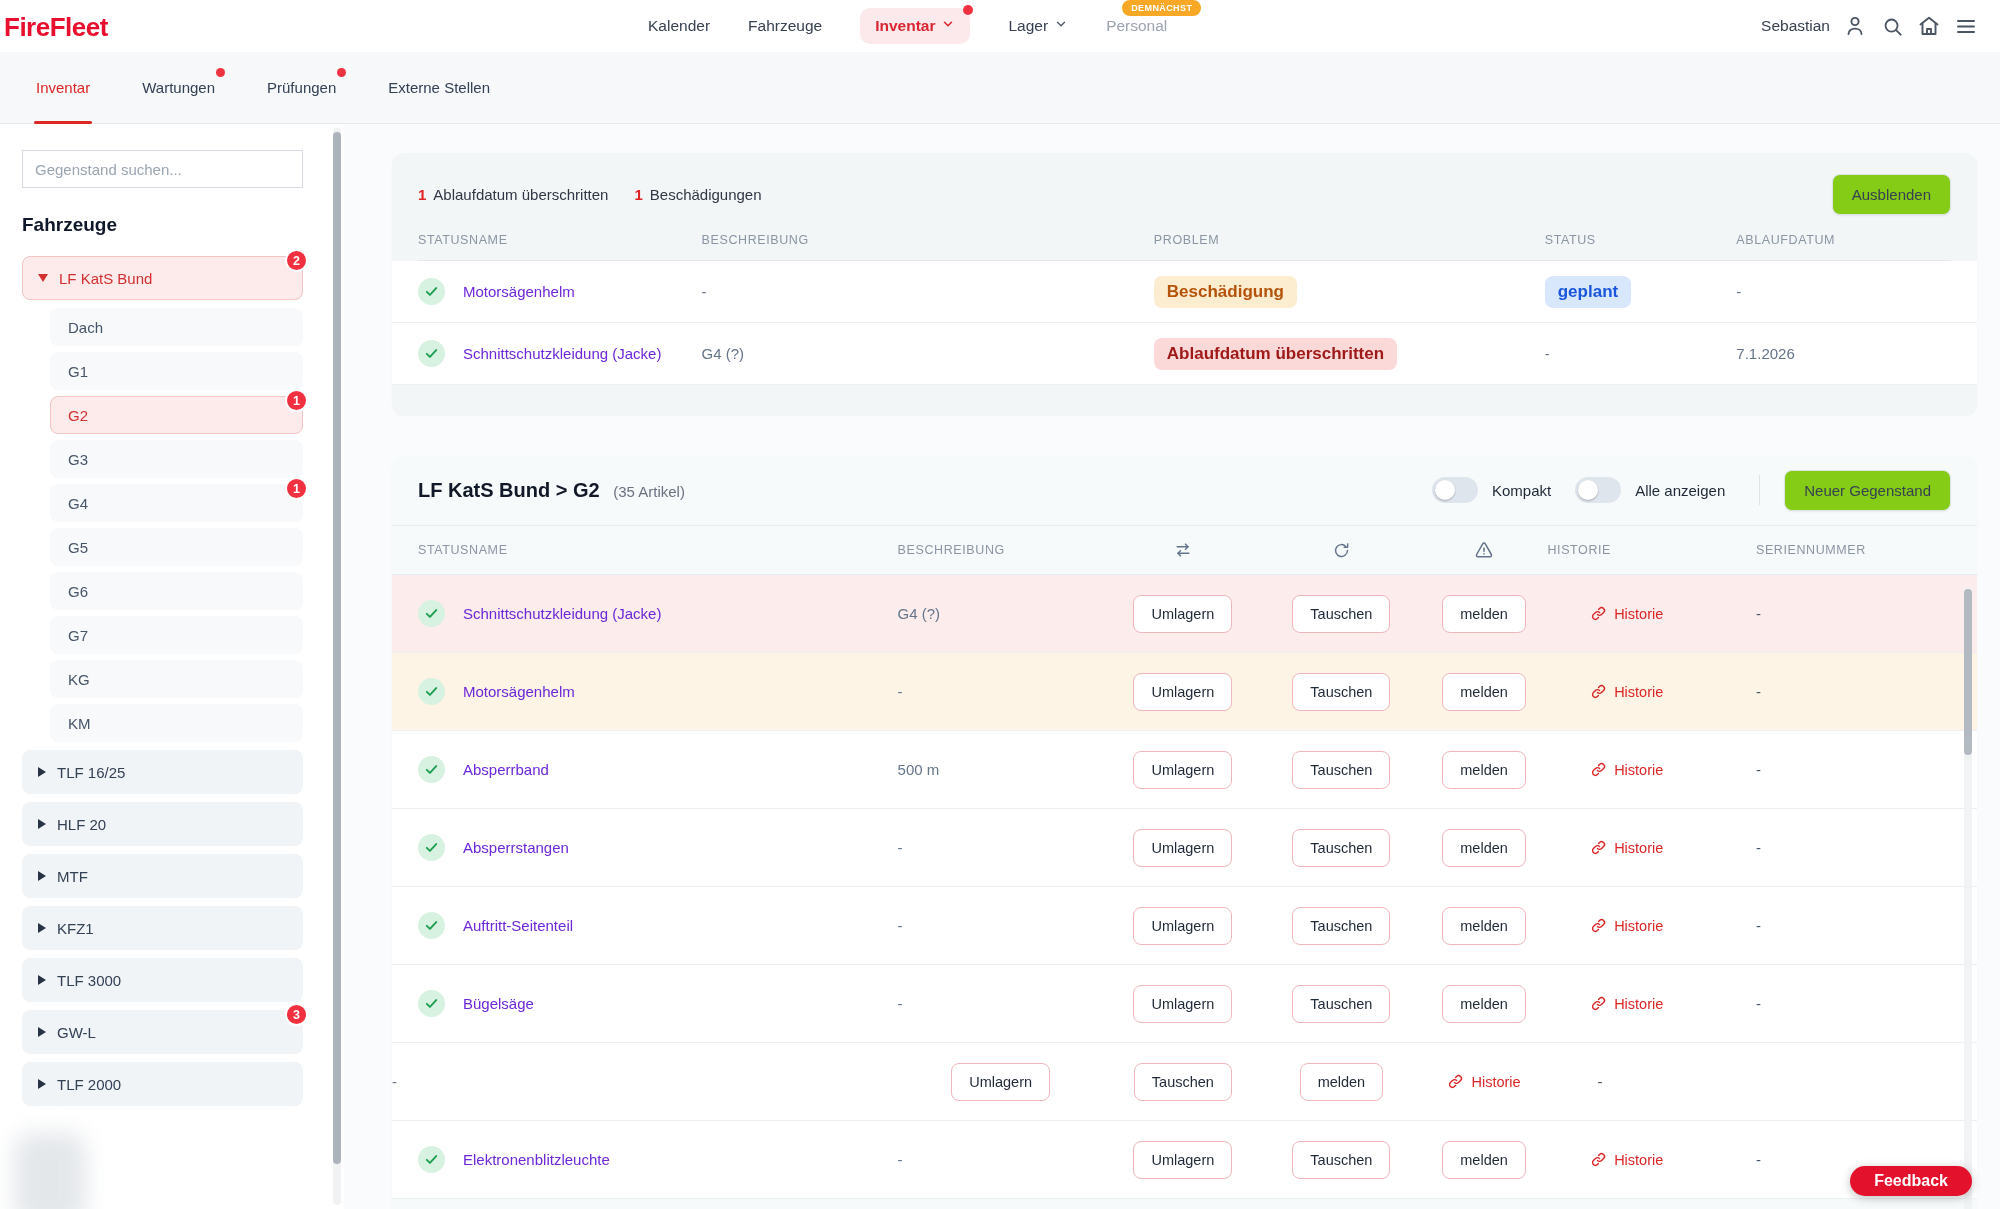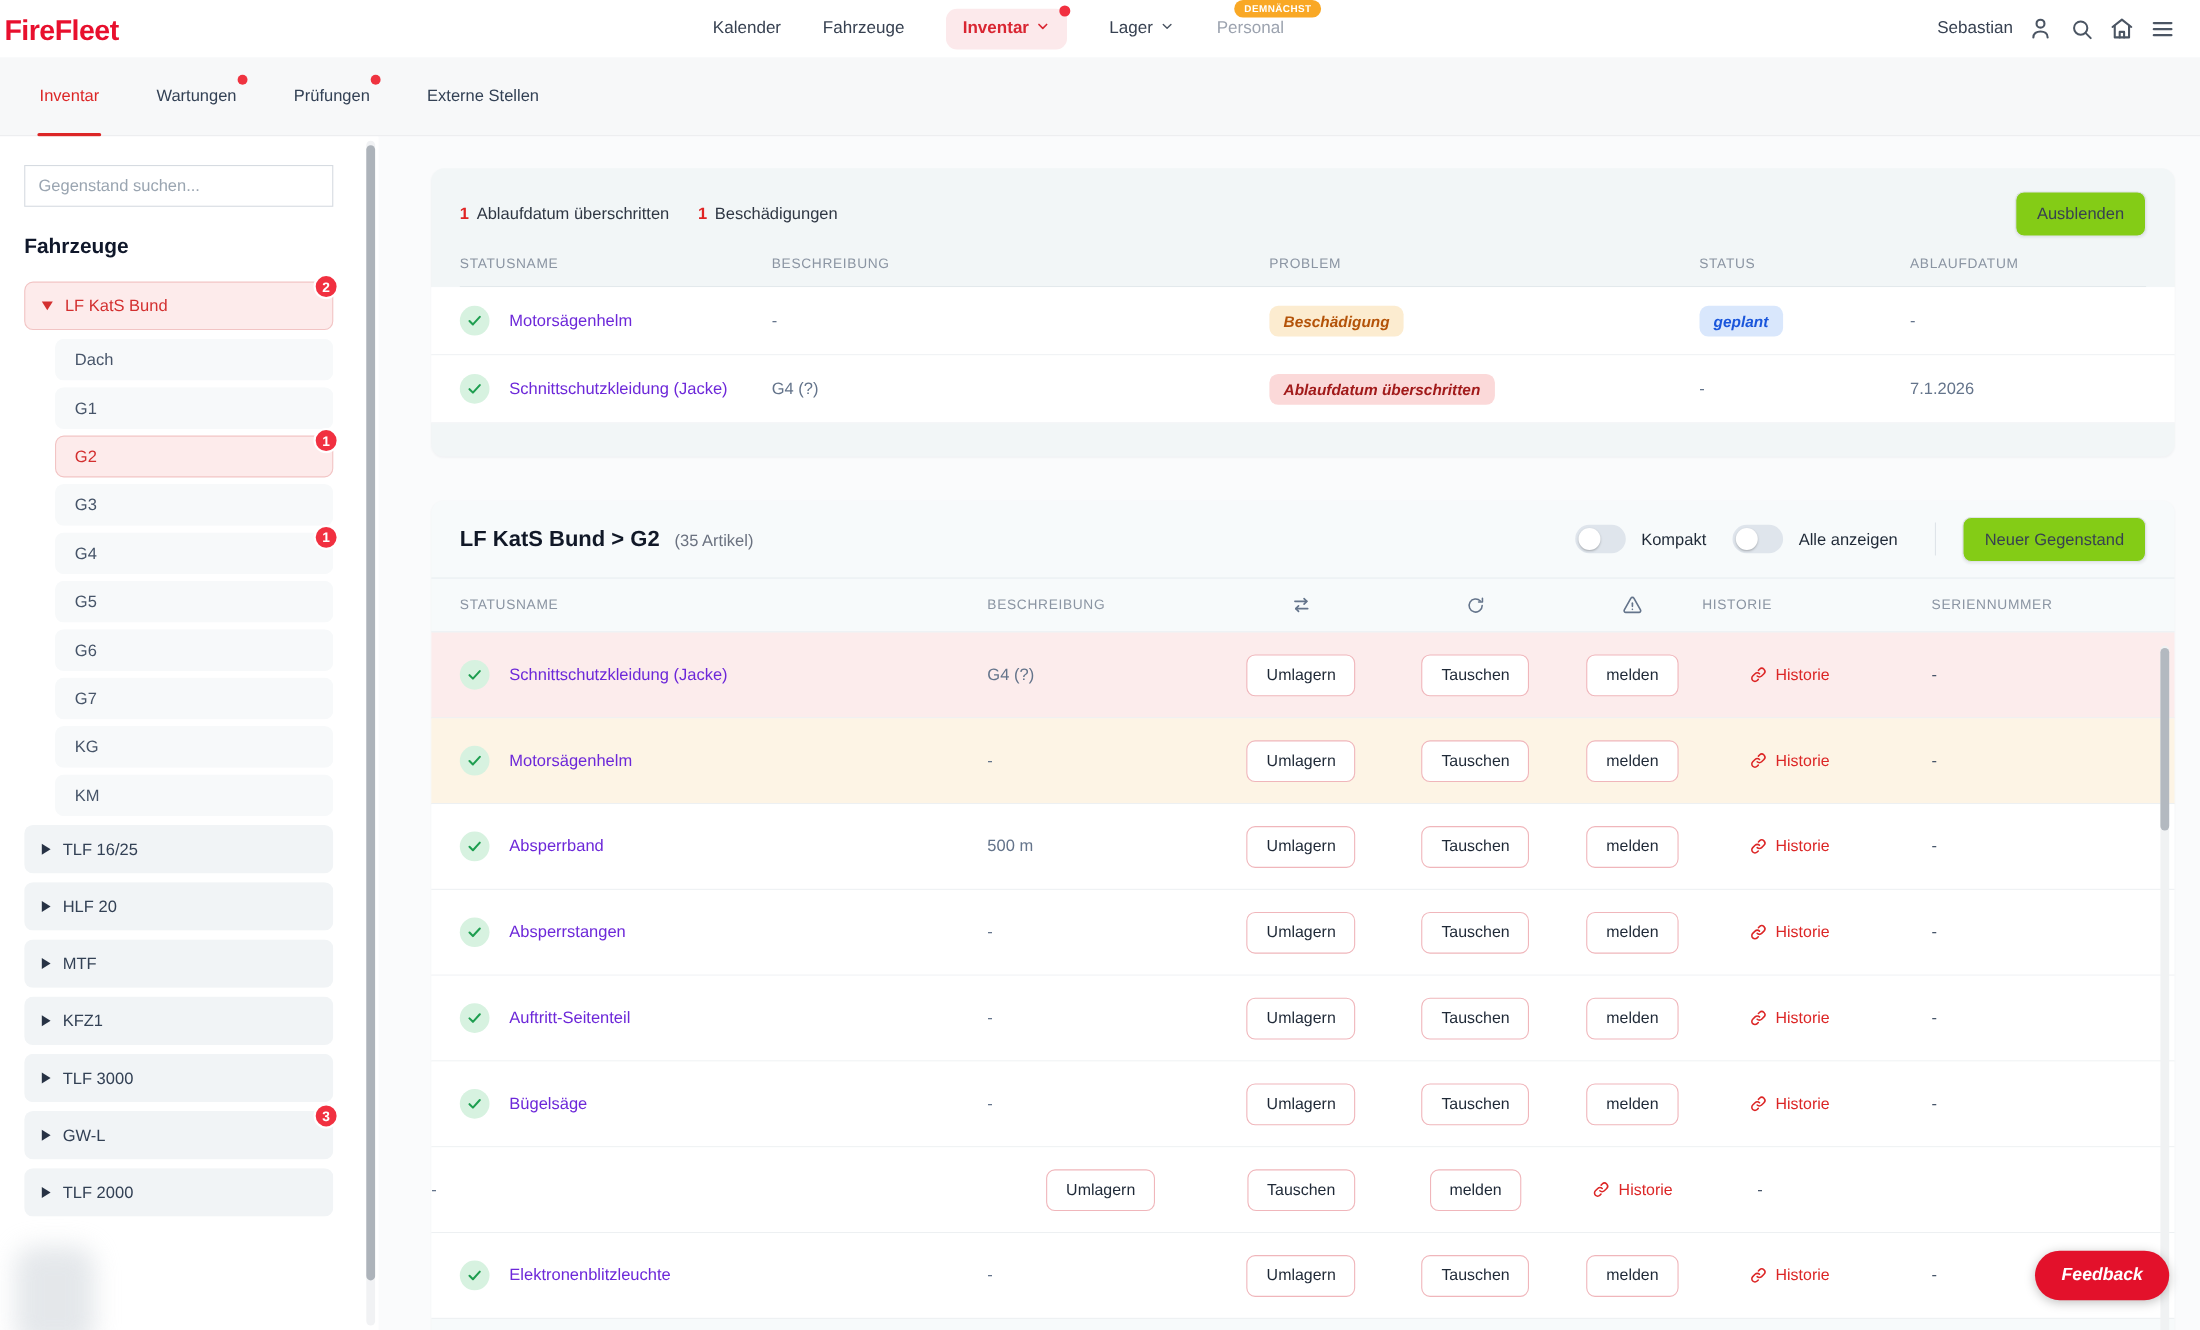--- a/index.html
+++ b/index.html
@@ -64,21 +64,21 @@
 
   .t1-grid { display:grid; grid-template-columns:18.5% 29.5% 25.5% 12.5% 14%; align-items:center; }
   .t1-header { margin-top:16px; padding-bottom:13px; border-bottom:1px solid #e3e9ec; }
   .th { font-size:12.5px; letter-spacing:0.6px; color:#8b95a3; }
   .t1-row { background:#fff; height:62px; border-bottom:1px solid #eef1f3; margin:0 -26px; padding:0 26px; }
   .t1-row.first { border-top:none; }
   .name-cell { display:flex; align-items:center; gap:18px; }
   .check { flex:0 0 auto; width:27px; height:27px; border-radius:50%; background:#d7f2e0; display:flex; align-items:center; justify-content:center; }
   .item-name { font-size:15px; color:#6d28d9; }
   .dim { font-size:15px; color:#64748b; }
-  .badge { display:inline-block; padding:6px 13px; border-radius:8px; font-size:14px; font-weight:bold;font-style:italic; }
+  .badge { display:inline-block; padding:6px 13px; border-radius:8px; font-size:17px; font-weight:bold; }
   .badge-warning { background:#fcecd0; color:#b45309; }
   .badge-info { background:#d9e7fc; color:#1a56db; }
   .badge-danger { background:#fbd9d9; color:#a11a1a; }
 
   .card-inv { position:relative; margin-top:40px; background:#f7fafb; height:790px; box-shadow:0 1px 2px rgba(16,24,40,.04); overflow:hidden; }
   .inv-head { display:flex; align-items:center; padding:16px 26px; height:70px; }
   .inv-title { font-size:20px; font-weight:bold; color:#111827; }
   .inv-count { font-size:15px; color:#6b7280; margin-left:8px; font-weight:normal; }
   .inv-controls { margin-left:auto; display:flex; align-items:center; gap:14px; }
   .toggle { width:46px; height:26px; border-radius:13px; background:#dfe5ec; position:relative; cursor:pointer; flex:0 0 auto; }
@@ -95,21 +95,21 @@
   .t2-row.row-warning { background:#fdf4e5; }
   .t2-row .name-cell { padding-left:26px; }
   .cell-center { display:flex; justify-content:center; }
   .act-btn { background:#fff; border:1px solid #f0b6bb; border-radius:8px; padding:10px 17px; font-size:14.5px; color:#1f2937; font-family:"Liberation Sans", sans-serif; cursor:pointer; }
   .hist-link { display:flex; align-items:center; gap:7px; color:#dc2626; font-size:14.5px; cursor:pointer; text-decoration:none; }
   .serial-cell { padding-left:50px; font-size:15px; color:#475569; }
   .pad-serial { padding-left:50px; }
   .inv-scroll { position:absolute; right:5px; top:132px; width:8px; bottom:6px; border-radius:4px; background:#f0f2f3; }
   .inv-thumb { position:absolute; right:5px; top:134px; width:8px; height:166px; border-radius:4px; background:#b3b9c0; }
 
-  .feedback-btn { position:absolute; right:28px; bottom:27px; background:#e3112b; color:#fff; border:none; border-radius:23px; height:45px; padding:0 24px; font-size:16px; font-weight:bold; font-family:"Liberation Sans", sans-serif; cursor:pointer; box-shadow:0 2px 10px rgba(0,0,0,.25);font-style:italic; }
+  .feedback-btn { position:absolute; right:28px; bottom:13px; background:#e3112b; color:#fff; border:none; border-radius:23px; height:30px; padding:0 24px; font-size:16px; font-weight:bold; font-family:"Liberation Sans", sans-serif; cursor:pointer; box-shadow:0 2px 10px rgba(0,0,0,.25); }
 </style>
 </head>
 <body>
 
 <div id="app">
 
   <header class="topnav">
     <div class="logo">FireFleet</div>
 
     <nav class="nav-center">

